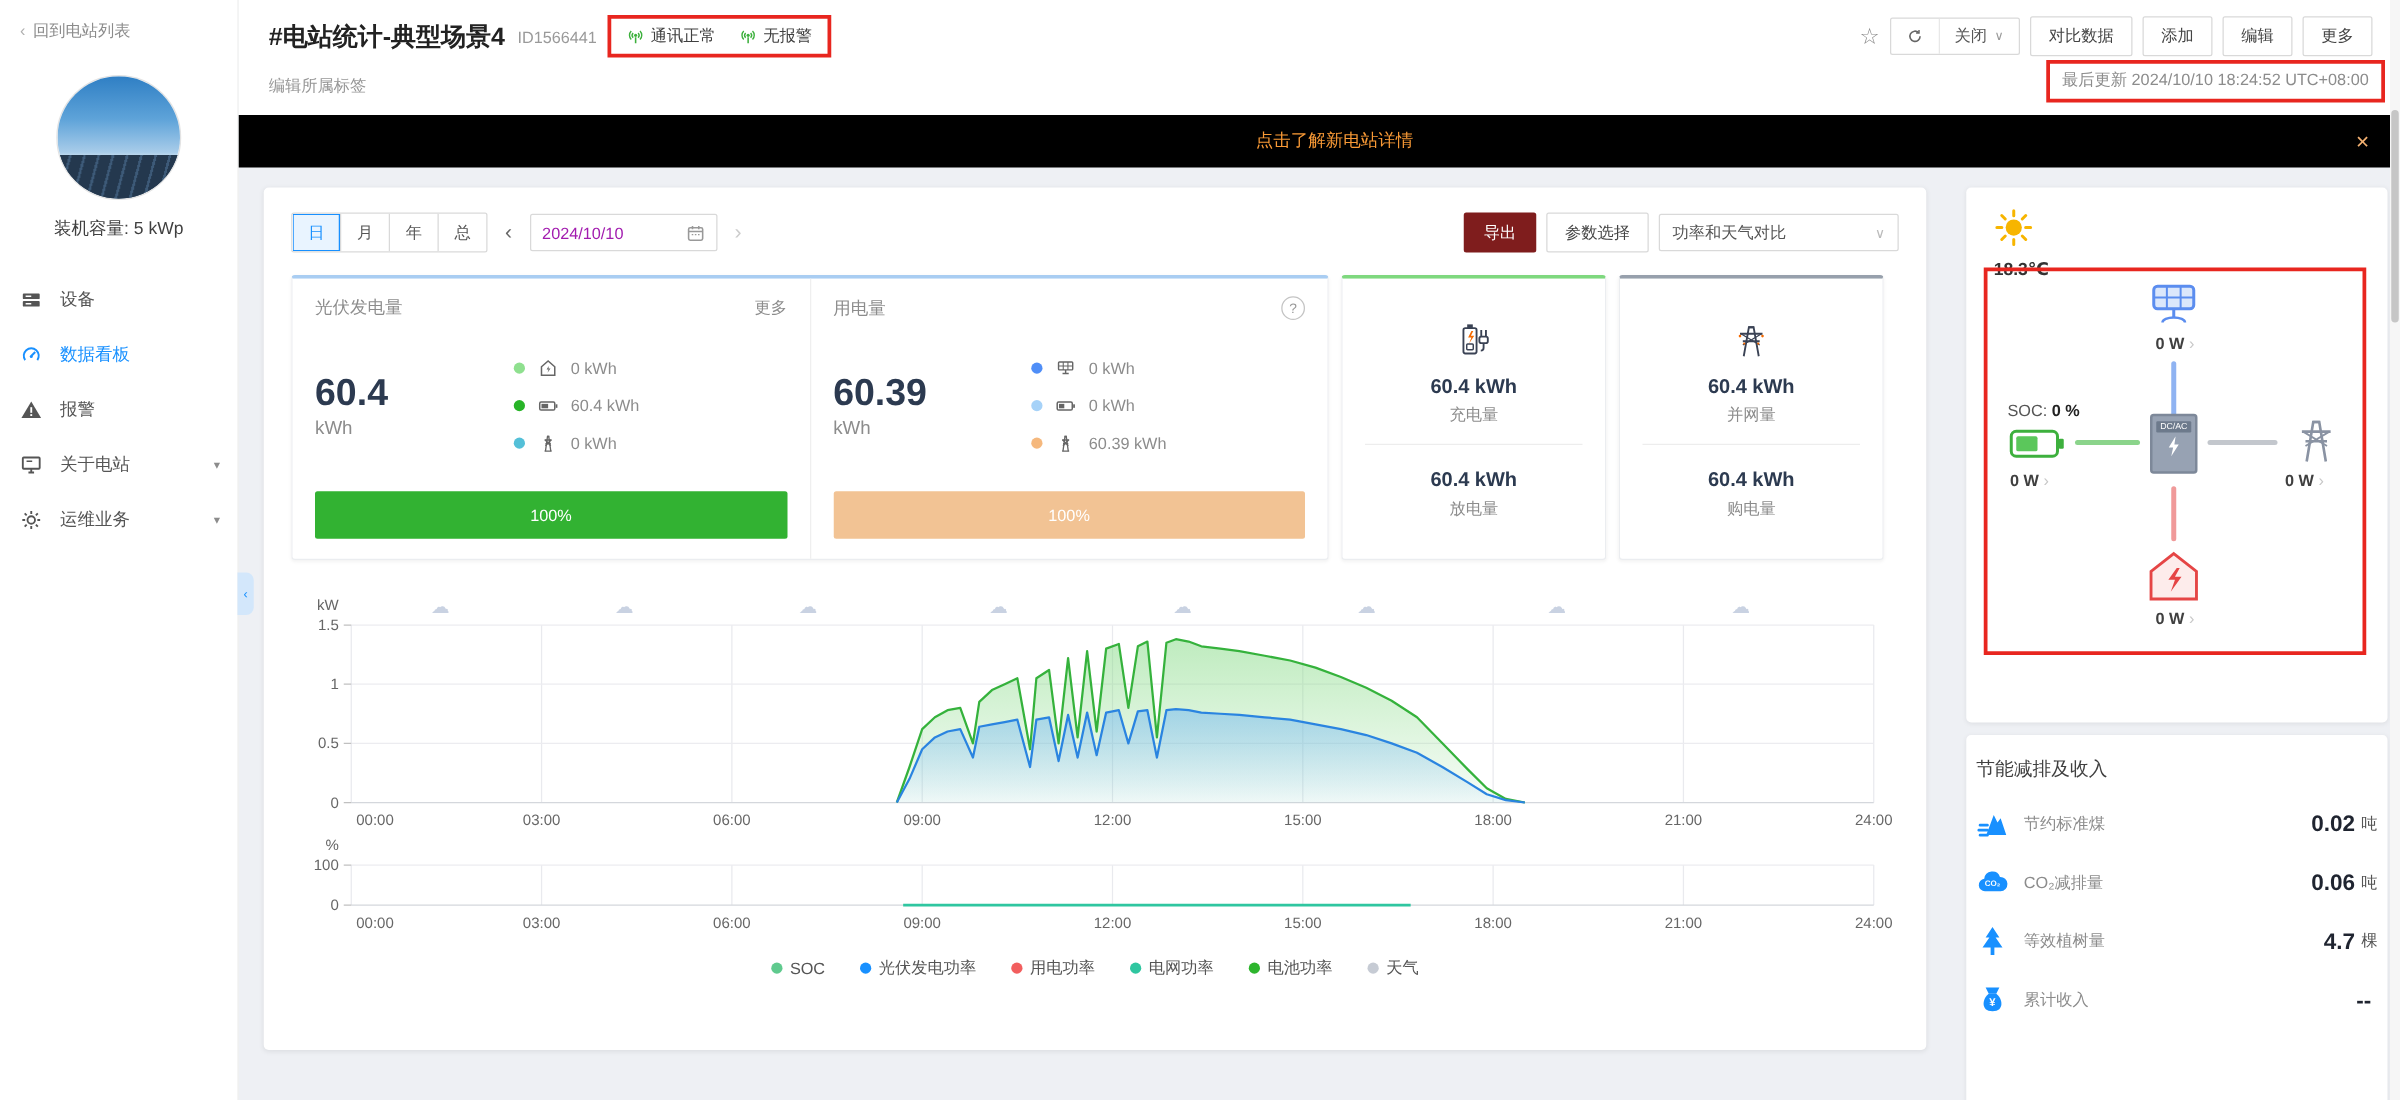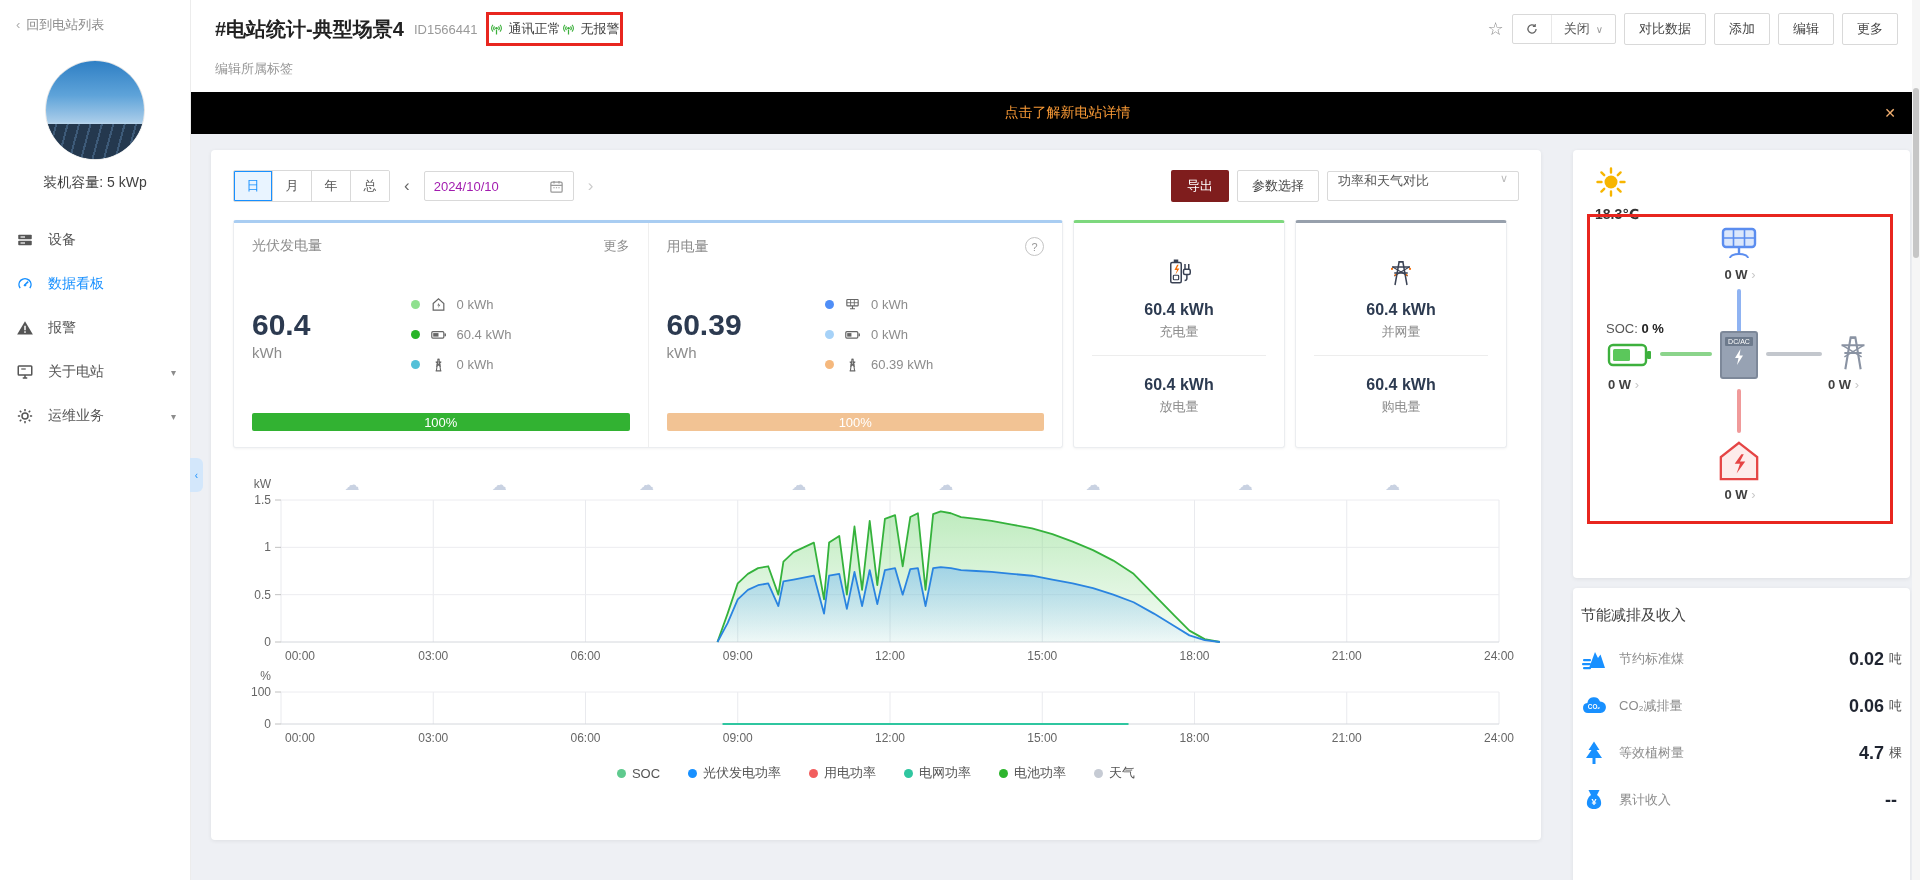--- a/index.html
+++ b/index.html
@@ -19,21 +19,21 @@
   .menu-item svg{width:18px;height:18px;margin-right:14px;flex:none;}
   .menu-item.active{color:#1890ff;}
   .menu-item .caret{position:absolute;right:14px;color:#8c8c8c;font-size:10px;}
   .collapse-tab{position:absolute;left:190px;top:458px;width:13px;height:34px;background:#d3e7fb;color:#1890ff;
      border-radius:0 6px 6px 0;display:flex;align-items:center;justify-content:center;font-size:10px;cursor:pointer;z-index:5;}
   
   .header{position:absolute;left:191px;top:0;width:1729px;height:92px;background:#fff;}
   .title-row{position:absolute;left:24px;top:12px;display:flex;align-items:center;}
   .station-title{font-size:20px;font-weight:bold;color:#222;}
   .station-id{font-size:13px;color:#9a9a9a;margin-left:10px;}
-  .badges-box{display:inline-flex;align-items:center;border:3px solid #e8261f;padding:5px 0;margin-left:8px;}
+  .badges-box{display:inline-flex;align-items:center;gap:18px;border:3px solid #e8261f;padding:5px 12px;margin-left:8px;}
   .badge{display:flex;align-items:center;gap:5px;font-size:13px;color:#404040;}
   .badge svg{width:15px;height:15px;}
   .edit-tags{position:absolute;left:24px;top:60px;font-size:13px;color:#969696;cursor:pointer;}
   .header-actions{position:absolute;right:22px;top:13px;display:flex;align-items:center;gap:8px;}
   .star{font-size:18px;color:#8c8c8c;cursor:pointer;}
   .btn-group{display:flex;border:1px solid #d9d9d9;border-radius:2px;background:#fff;}
   .btn-group .cell{padding:5px 12px;font-size:13px;color:#555;cursor:pointer;display:flex;align-items:center;gap:6px;}
   .btn-group .cell+.cell{border-left:1px solid #e8e8e8;}
   .btn{border:1px solid #d9d9d9;border-radius:2px;background:#fff;font-size:13px;color:#444;padding:6px 14px;cursor:pointer;}
   .last-update-box{position:absolute;right:12px;top:48px;border:3px solid #e8261f;padding:4px 10px 6px;}
@@ -52,40 +52,40 @@
   .tb-left{display:flex;align-items:center;gap:14px;}
   .seg{display:flex;border:1px solid #d9d9d9;border-radius:2px;overflow:hidden;}
   .seg .tab{width:38px;height:30px;display:flex;align-items:center;justify-content:center;font-size:13px;color:#555;cursor:pointer;background:#fff;}
   .seg .tab+.tab{border-left:1px solid #d9d9d9;}
   .seg .tab.active{color:#1890ff;background:#e9f4ff;box-shadow:inset 0 0 0 1px #1890ff;}
   .nav-arrow{font-size:17px;color:#666;cursor:pointer;}
   .nav-arrow.disabled{color:#ccc;}
   .datebox{display:flex;align-items:center;justify-content:space-between;width:150px;height:30px;border:1px solid #d9d9d9;border-radius:2px;padding:0 9px;font-size:13px;color:#a21caf;cursor:pointer;box-sizing:border-box;}
   .tb-right{display:flex;align-items:center;gap:8px;}
   .btn-primary{background:#7f1d1d;color:#fff;border:none;border-radius:2px;font-size:13px;padding:7px 16px;cursor:pointer;}
-  .select{display:flex;justify-content:space-between;width:192px;height:30px;border:1px solid #d9d9d9;border-radius:2px;padding:0 10px;font-size:13px;color:#555;cursor:pointer;box-sizing:border-box;}
+  .select{display:flex;align-items:center;justify-content:space-between;width:192px;height:30px;border:1px solid #d9d9d9;border-radius:2px;padding:0 10px;font-size:13px;color:#555;cursor:pointer;box-sizing:border-box;}
   .select .caret{color:#bbb;font-size:11px;}
   
   .cards-row{display:flex;gap:10px;margin-top:18px;height:228px;}
   .card{border:1px solid #ebedf0;border-radius:3px;box-shadow:0 1px 3px rgba(0,0,0,.05);background:#fff;box-sizing:border-box;}
   .card-combined{width:830px;border-top:3px solid #a9cdf2;display:flex;}
   .half{flex:1;padding:14px 18px 16px;display:flex;flex-direction:column;}
   .half+.half{border-left:1px solid #efefef;}
   .half-head{display:flex;justify-content:space-between;align-items:center;font-size:14px;color:#8c8c8c;}
   .more-link{font-size:13px;color:#8c8c8c;cursor:pointer;}
   .qmark{width:17px;height:17px;border:1px solid #c4c4c4;border-radius:50%;color:#9a9a9a;font-size:11px;display:flex;align-items:center;justify-content:center;cursor:pointer;}
   .half-body{flex:1;display:flex;align-items:center;}
   .bigval{width:42%;}
   .bigval .num{font-size:30px;font-weight:bold;color:#2c3a50;}
   .bigval .unit{font-size:15px;color:#8c8c8c;margin-top:2px;}
   .rows{flex:1;display:flex;flex-direction:column;gap:13px;}
   .b-row{display:flex;align-items:center;gap:10px;font-size:13px;color:#8c8c8c;}
   .dot{width:9px;height:9px;border-radius:50%;flex:none;}
   .b-row svg{width:17px;height:17px;flex:none;}
-  .bar{height:18px;border-radius:2px;color:#fff;font-size:13px;display:flex;align-items:center;justify-content:center;}
+  .bar{height:38px;border-radius:2px;color:#fff;font-size:13px;display:flex;align-items:center;justify-content:center;}
   .bar.green{background:#32b232;}
   .bar.tan{background:#f2c394;}
   .card-small{width:212px;border-top:3px solid #7ed87e;display:flex;flex-direction:column;align-items:center;justify-content:center;padding:10px 18px;}
   .card-small.gray{border-top-color:#97a0ac;}
   .cs-val{font-size:16px;font-weight:bold;color:#2c3a50;margin-top:10px;}
   .cs-label{font-size:13px;color:#8c8c8c;margin-top:4px;}
   .cs-div{width:100%;height:1px;background:#ededed;margin:14px 0 10px;}
   
   .chart-wrap{margin-top:22px;}
   .legend{display:flex;justify-content:center;gap:28px;margin-top:8px;}
@@ -208,20 +208,23 @@
       </span>
       <span class="cell">
         <span>关闭</span>
           <span style="color:#999;font-size:10px">∨</span>
       </span>
     </div>
     <button class="btn">对比数据</button>
     <button class="btn">添加</button>
     <button class="btn">编辑</button>
     <button class="btn">更多</button>
+  </div>
+  <div class="last-update-box">
+    <span class="last-update">最后更新 2024/10/10 18:24:52 UTC+08:00</span>
   </div>
 </div>
 
 <div class="notice">
   <span class="notice-text">点击了解新电站详情</span>
   <span class="notice-close">✕</span>
 </div>
 
 <div class="panel panel-left">
   <div class="toolbar">

